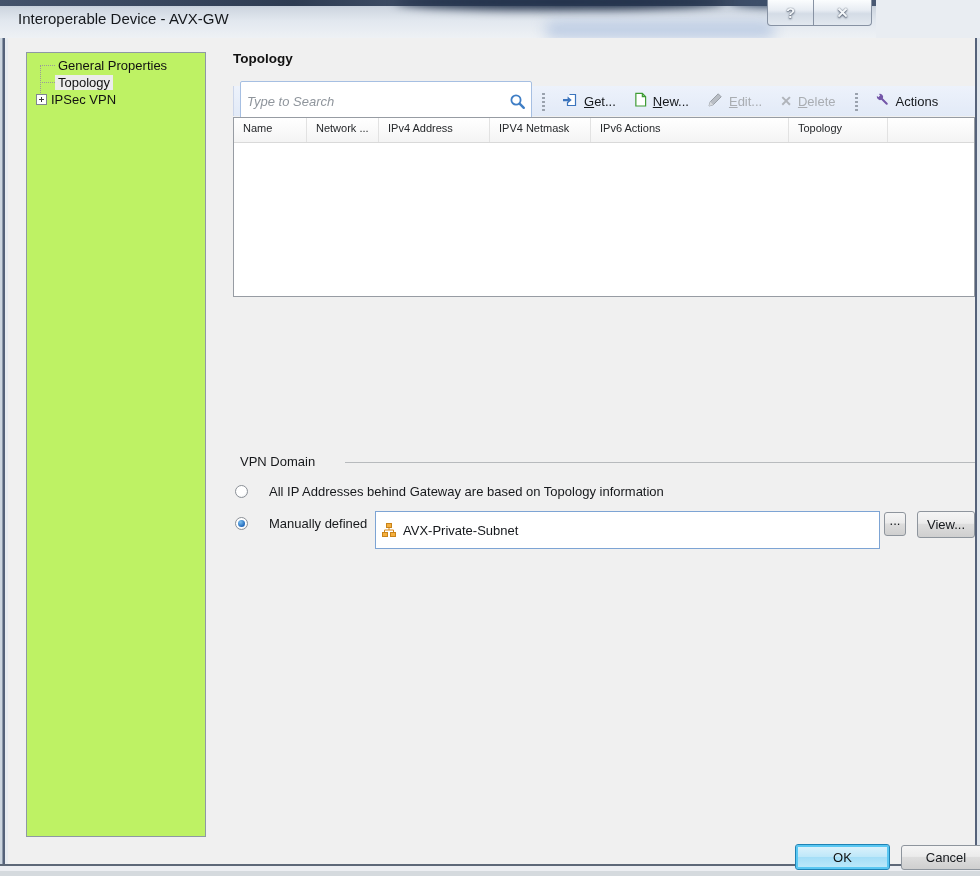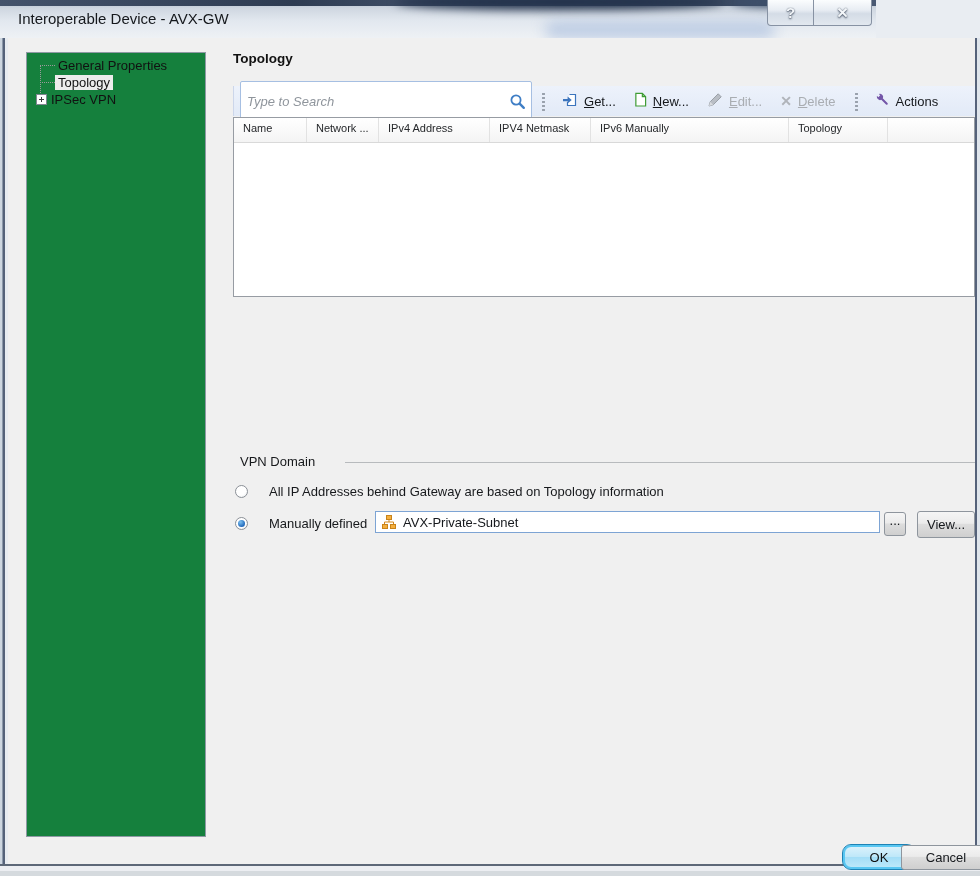--- a/index.html
+++ b/index.html
@@ -39,21 +39,21 @@
   .frame-right{position:absolute;left:975px;top:38px;width:5px;height:828px;z-index:1;
     background:linear-gradient(90deg,#55627a 0 2px,#dfe5ec 2px 5px);}
   .frame-bottom{position:absolute;left:0;top:864px;width:980px;height:12px;z-index:5;
     background:linear-gradient(#5d6878 0 2px,#eceef2 2px 7px,#d5dade 7px 12px);}
 
   
   .client{position:absolute;left:8px;top:38px;width:967px;height:828px;background:#f0f0f0;}
 
   
   .sidebar{position:absolute;left:18px;top:14px;width:180px;height:785px;
-    background:#15803d;border:1px solid #8e99a4;box-sizing:border-box;}
+    background:#bef264;border:1px solid #8e99a4;box-sizing:border-box;}
   .tree-vline{position:absolute;left:13px;top:12px;height:34px;border-left:1px dotted #9a9a9a;}
   .tree-stub{position:absolute;left:13px;width:15px;border-top:1px dotted #9a9a9a;}
   .tree-item{position:absolute;font-size:13px;color:#111;height:17px;line-height:17px;white-space:nowrap;cursor:default;}
   .tree-item .lbl{padding:0 3px;}
   .tree-item.selected .lbl{background:#ececec;}
   .expander{position:absolute;left:9px;top:41px;width:9px;height:9px;border:1px solid #808691;background:#fff;box-sizing:content-box;cursor:default;}
   .expander::before{content:"";position:absolute;left:2px;top:4px;width:5px;height:1px;background:#3c3c3c;}
   .expander::after{content:"";position:absolute;left:4px;top:2px;width:1px;height:5px;background:#3c3c3c;}
 
   
@@ -94,39 +94,39 @@
   .group-line{position:absolute;left:337px;top:424px;width:630px;height:1px;background:#b7babd;}
   .radio{width:13px;height:13px;border-radius:50%;border:1px solid #8b9097;
     background:radial-gradient(circle at 40% 35%,#fff 55%,#dfe3e6);box-sizing:border-box;flex:none;cursor:default;}
   .radio.sel{position:relative;}
   .radio.sel::after{content:"";position:absolute;left:2px;top:2px;width:7px;height:7px;border-radius:50%;
     background:radial-gradient(circle at 35% 30%,#7cc0f0,#1c64b8 75%);}
   .radio-row{position:absolute;display:flex;align-items:center;gap:21px;font-size:13px;color:#17191c;}
   .radio-row1{left:227px;top:446px;}
   .radio-row2{left:227px;top:478px;}
 
-  .obj-field{position:absolute;left:367px;top:473px;width:505px;height:22px;
+  .obj-field{position:absolute;left:367px;top:473px;width:505px;height:38px;
     background:#fff;border:1px solid #7da4d4;box-sizing:border-box;
     display:flex;align-items:center;cursor:default;}
   .obj-field .ic{margin-left:5px;display:flex;}
   .obj-field .val{margin-left:6px;font-size:13px;color:#15181c;}
 
   .btn{font-family:"Liberation Sans",sans-serif;font-size:13px;color:#15181c;
     border:1px solid #8e959d;border-radius:3px;
     background:linear-gradient(#f5f5f5,#ebebeb 45%,#dddddd 50%,#cfcfcf);
     box-sizing:border-box;cursor:default;text-align:center;}
   .browse-btn{position:absolute;left:876px;top:474px;width:22px;height:24px;padding:0 0 6px 0;line-height:14px;}
   .view-btn{position:absolute;left:909px;top:473px;width:58px;height:27px;}
 
   
-  .ok-btn{position:absolute;left:795px;top:844px;width:74px;height:26px;z-index:10;
+  .ok-btn{position:absolute;left:795px;top:844px;width:95px;height:26px;z-index:10;
     font-family:"Liberation Sans",sans-serif;font-size:13px;color:#111;
-    border:1px solid #1f83b5;border-radius:9px;
+    border:1px solid #1f83b5;border-radius:3px;
     background:linear-gradient(#dff3fc,#bfe8f9 48%,#a4def7 52%,#c0eafa);
-    box-shadow:inset 0 0 0 2px #59c7f2;box-sizing:border-box;cursor:default;margin-left:47px;}
+    box-shadow:inset 0 0 0 2px #59c7f2;box-sizing:border-box;cursor:default;}
   .cancel-btn{position:absolute;left:901px;top:845px;width:90px;height:25px;z-index:10;}
 </style>
 </head>
 <body>
 
 <div id="win">
 
   <div class="titlebar">
     <div class="tb-darkstrip"></div>
     <div class="blob1"></div>
@@ -229,21 +229,21 @@
         <span>Actions</span>
       </button>
     </div>
 
     <div class="table">
       <div class="thead">
         <div class="th" style="width:73px;">Name</div>
         <div class="th" style="width:72px;">Network ...</div>
         <div class="th" style="width:111px;">IPv4 Address</div>
         <div class="th" style="width:101px;">IPV4 Netmask</div>
-        <div class="th" style="width:198px;">IPv6 Manually</div>
+        <div class="th" style="width:198px;">IPv6 Actions</div>
         <div class="th" style="width:99px;">Topology</div>
         <div class="th"></div>
       </div>
       <div class="tbody"></div>
     </div>
 
     <div class="group-label">VPN Domain</div>
     <div class="group-line"></div>
 
     <div class="radio-row radio-row1">

